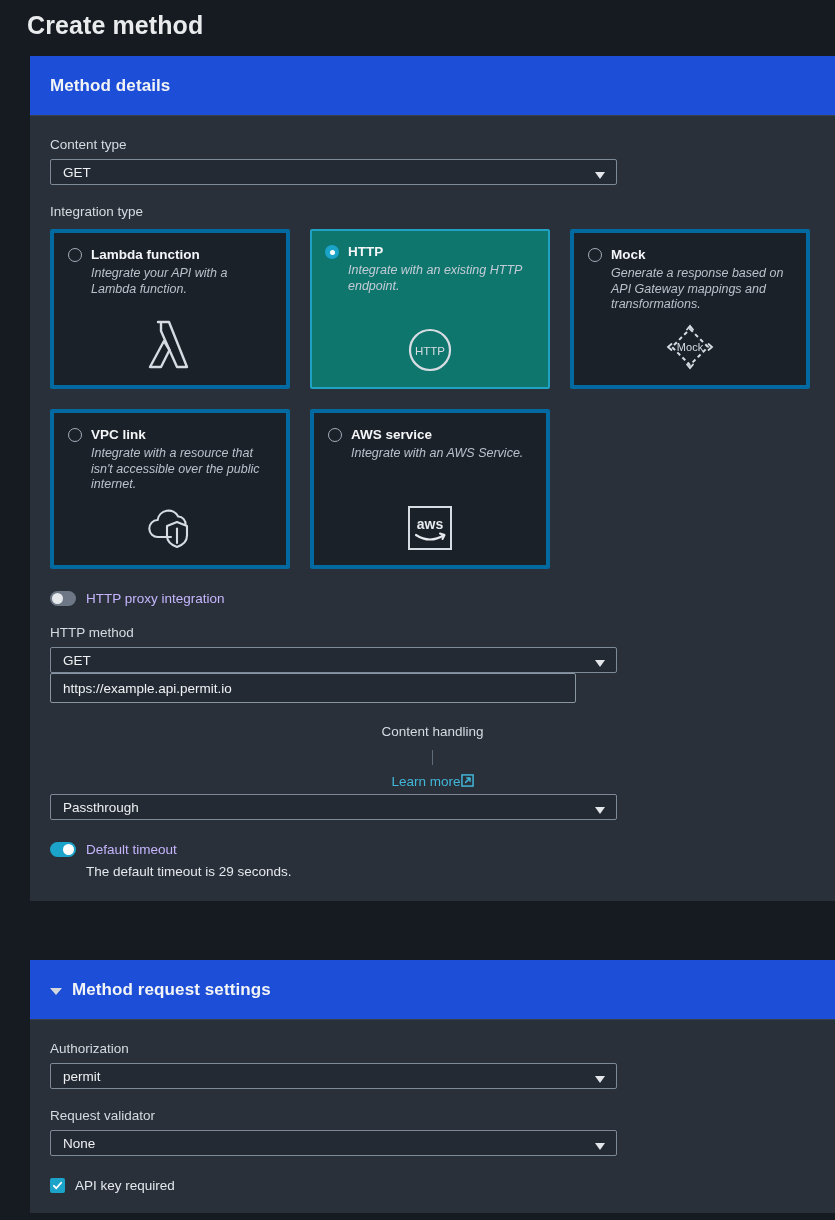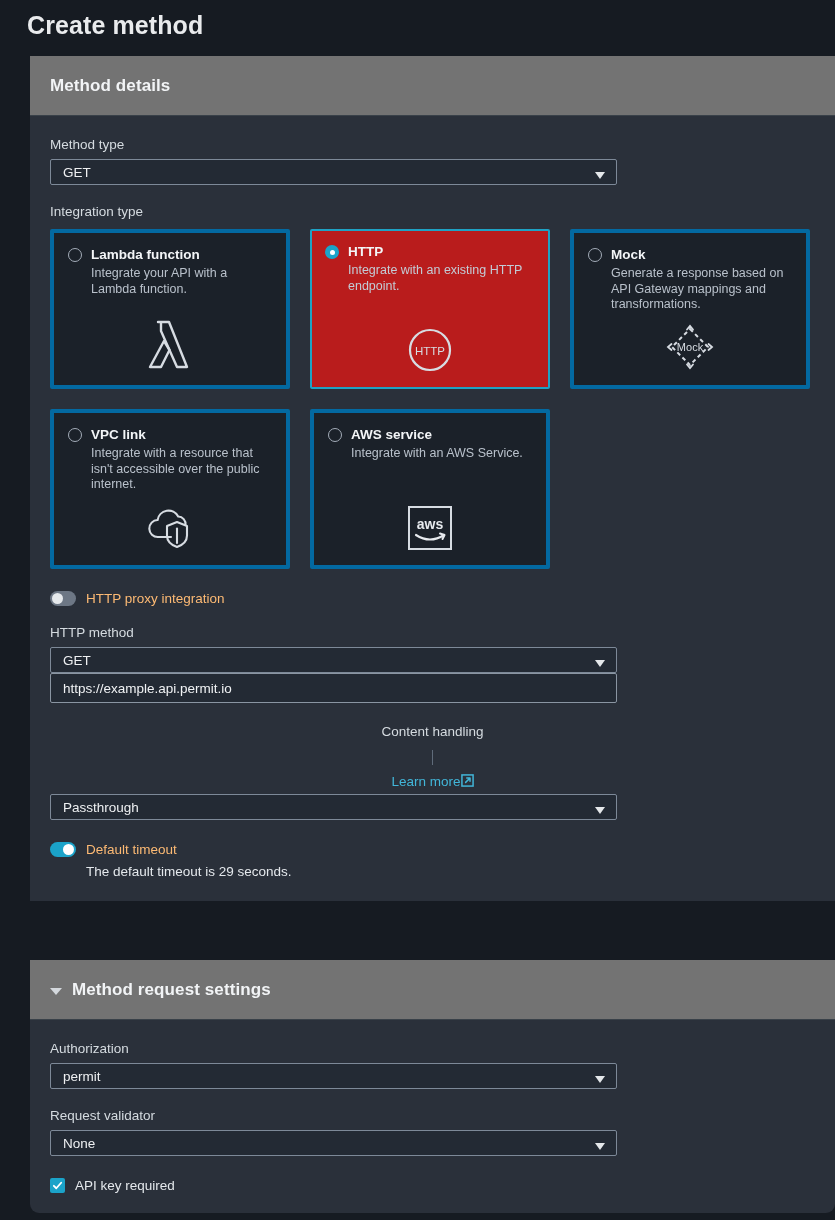--- a/index.html
+++ b/index.html
@@ -21,21 +21,21 @@
     line-height: 34px;
   }
 
   .panel {
     position: absolute;
     left: 30px;
     width: 805px;
     background: #2a303a;
   }
   .panel-header {
-    background: #737373;
+    background: #1d4ed8;
     padding: 20px 20px 19px 20px;
     border-bottom: 1px solid #394149;
     display: flex;
     align-items: center;
     gap: 10px;
   }
   .panel-header .caret {
     width: 0; height: 0;
     border-left: 6px solid transparent;
     border-right: 6px solid transparent;
@@ -74,21 +74,21 @@
   .select .arrow {
     position: absolute;
     right: 11px; top: 12px;
     width: 0; height: 0;
     border-left: 5.5px solid transparent;
     border-right: 5.5px solid transparent;
     border-top: 7px solid #e4e7ea;
   }
 
   .textinput {
-    width: 567px;
+    width: 526px;
     height: 30px;
     background: #232a34;
     border: 1px solid #8a95a2;
     border-radius: 2px;
     display: flex;
     align-items: center;
     padding: 0 12px;
     color: #f0f2f4;
     font-size: 13.5px;
   }
@@ -103,21 +103,21 @@
   .card {
     width: 240px;
     height: 160px;
     background: #1b2129;
     border: 4px solid #0369a1;
     border-radius: 2px;
     padding: 13px 14px 10px 14px;
     position: relative;
   }
   .card.selected {
-    background: #b91c1c;
+    background: #0f766e;
     border: 2px solid #1fa2c4;
     padding: 12px 13px 9px 13px;
   }
   .card-head { display: flex; align-items: flex-start; gap: 9px; }
   .radio {
     width: 14px; height: 14px;
     border-radius: 50%;
     border: 1.5px solid #a3acb8;
     flex: 0 0 auto;
     margin-top: 2px;
@@ -140,20 +140,21 @@
     font-weight: 700;
     line-height: 17px;
   }
   .card-desc {
     color: #b9c1cb;
     font-size: 12.5px;
     line-height: 15.5px;
     margin-top: 3px;
     margin-left: 23px;
     max-width: 196px;
+    font-style: italic;
   }
   .card.selected .card-desc { color: #c3ccd6; }
   .card-icon {
     position: absolute;
     left: 0; right: 0; bottom: 14px;
     display: flex;
     justify-content: center;
     align-items: flex-end;
     height: 54px;
   }
@@ -169,21 +170,21 @@
   }
   .toggle .knob {
     position: absolute;
     top: 2px; left: 2px;
     width: 11px; height: 11px;
     border-radius: 50%;
     background: #e6e9ec;
   }
   .toggle.on { background: #1ba3c9; }
   .toggle.on .knob { left: 13px; background: #ffffff; }
-  .toggle-label { color: #fdba74; font-size: 13.5px; }
+  .toggle-label { color: #c4b5fd; font-size: 13.5px; }
   .toggle-desc {
     color: #e4e8ec;
     font-size: 13.5px;
     margin-left: 36px;
     margin-top: 6px;
     line-height: 18px;
   }
 
   .inline-label-row {
     display: flex;
@@ -219,21 +220,21 @@
 <body>
 
 <div class="page-title">Create method</div>
 
 <div class="panel" style="top:56px;">
   <div class="panel-header">
     <div class="panel-title">Method details</div>
   </div>
   <div class="panel-body">
 
-    <div class="field-label">Method type</div>
+    <div class="field-label">Content type</div>
     <div class="select">
       <span>GET</span>
       <span class="arrow"></span>
     </div>
 
     <div class="field-label wide">Integration type</div>
 
     <div class="card-grid">
 
       <div class="card">
@@ -353,21 +354,21 @@
       <span class="toggle on">
         <span class="knob"></span>
       </span>
       <span class="toggle-label">Default timeout</span>
     </div>
     <div class="toggle-desc">The default timeout is 29 seconds.</div>
 
   </div>
 </div>
 
-<div class="panel" style="top:960px;border-radius:9px;">
+<div class="panel" style="top:960px;">
   <div class="panel-header">
     <span class="caret"></span>
     <div class="panel-title">Method request settings</div>
   </div>
   <div class="panel-body">
 
     <div class="field-label">Authorization</div>
     <div class="select">
       <span>permit</span>
       <span class="arrow"></span>

